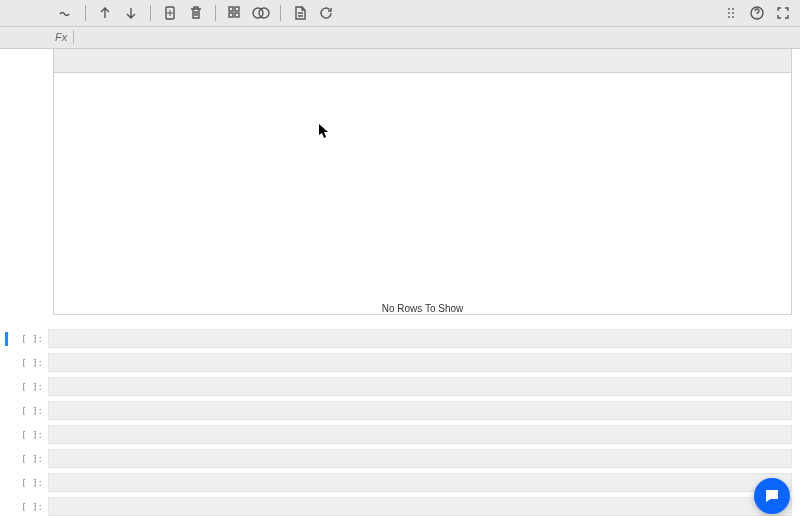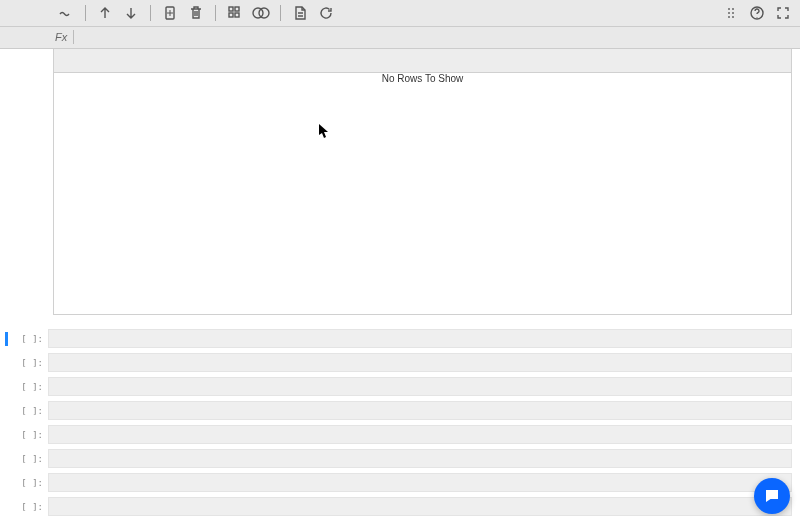--- a/index.html
+++ b/index.html
@@ -68,21 +68,21 @@
   
   
   .grid-body {
     height: 243px;
     margin-left: 53px;
     margin-right: 8px;
     background: #fff;
     border: 1px solid #d0d0d0;
     border-top: none;
     display: flex;
-    align-items: flex-start;
+    align-items: flex-end;
     justify-content: center;
     font-size: 10px;
     color: #333;
   }
   
   
   .cells {
     margin-top: 14px;
     display: flex;
     flex-direction: column;

